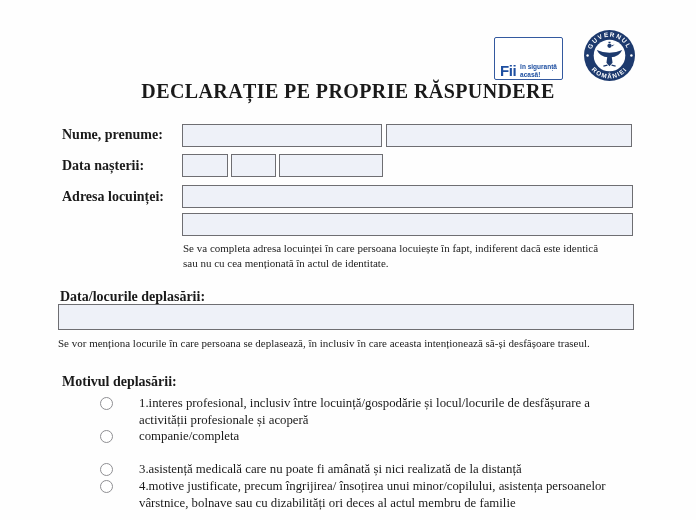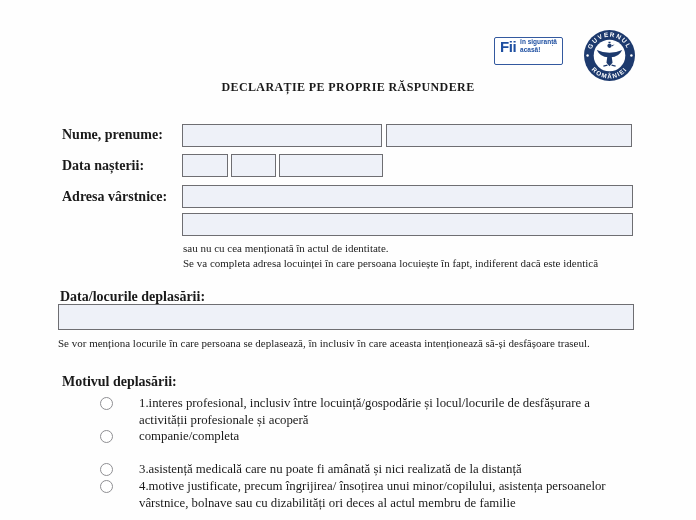--- a/index.html
+++ b/index.html
@@ -1,29 +1,29 @@
 <!DOCTYPE html>
 <html><head>
 <meta charset="utf-8">
 <style>
   html,body{margin:0;padding:0;background:#ffffff;}
   .page{position:relative;width:696px;height:520px;background:#fefefe;overflow:hidden;
         font-family:"Liberation Serif","DejaVu Serif",serif;color:#1a1a1a;}
   
-  .badge{position:absolute;left:494px;top:37px;width:69px;height:28px;background:#fff;
-         border:1px solid #33599f;border-radius:2px;display:flex;align-items:flex-start;
+  .badge{position:absolute;left:494px;top:37px;width:69px;height:43px;background:#fff;
+         border:1px solid #33599f;border-radius:2px;display:flex;align-items:flex-end;
          justify-content:center;gap:4px;box-sizing:border-box;}
   .badge-big{font-family:"Liberation Sans","DejaVu Sans",sans-serif;font-weight:bold;
              font-size:15px;color:#1e4fa1;letter-spacing:-0.5px;}
   .badge-small{font-family:"Liberation Sans","DejaVu Sans",sans-serif;font-size:6.5px;
                line-height:8px;color:#1e4fa1;font-weight:bold;display:flex;flex-direction:column;}
   .seal{position:absolute;left:583px;top:29px;}
   
   .title{position:absolute;top:80px;left:0;width:100%;margin:0;text-align:center;
-         font-size:12px;font-weight:bold;letter-spacing:0.4px;}
+         font-size:20px;font-weight:bold;letter-spacing:0.4px;}
   
   .lbl{position:absolute;font-weight:bold;font-size:14px;white-space:nowrap;}
   .fld{position:absolute;background:#eef1f8;border:1px solid #6e6e72;box-sizing:border-box;
        font-size:13px;padding:0 4px;font-family:inherit;color:#1a1a1a;}
   input.fld{outline:none;}
   .note{position:absolute;font-size:11px;line-height:14.5px;color:#1c1c1c;white-space:nowrap;}
   
   .opt{position:absolute;left:100px;display:flex;align-items:flex-start;gap:26px;}
   .radio{width:13px;height:13px;border:1.5px solid #8f8f93;border-radius:50%;background:#fff;
          box-sizing:border-box;flex:none;margin-top:2px;cursor:pointer;}
@@ -72,27 +72,27 @@
 
   <label class="lbl" style="left:62px;top:127px">Nume, prenume:</label>
   <input class="fld" style="left: 182px; top: 124px; width: 200px; height: 23px;" type="text" value="">
   <input class="fld" style="left: 386px; top: 124px; width: 246px; height: 23px;" type="text" value="">
 
   <label class="lbl" style="left:62px;top:158px">Data nașterii:</label>
   <input class="fld" style="left: 182px; top: 154px; width: 46px; height: 23px;" type="text" value="">
   <input class="fld" style="left: 231px; top: 154px; width: 45px; height: 23px;" type="text" value="">
   <input class="fld" style="left: 279px; top: 154px; width: 104px; height: 23px;" type="text" value="">
 
-  <label class="lbl" style="left:62px;top:189px">Adresa vârstnice:</label>
+  <label class="lbl" style="left:62px;top:189px">Adresa locuinței:</label>
   <input class="fld" style="left: 182px; top: 185px; width: 451px; height: 23px;" type="text" value="">
   <input class="fld" style="left: 182px; top: 213px; width: 451px; height: 23px;" type="text" value="">
 
   <div class="note" style="left:183px;top:241px">
+    <div>Se va completa adresa locuinței în care persoana locuiește în fapt, indiferent dacă este identică</div>
     <div>sau nu cu cea menționată în actul de identitate.</div>
-    <div>Se va completa adresa locuinței în care persoana locuiește în fapt, indiferent dacă este identică</div>
   </div>
 
   <label class="lbl" style="left:60px;top:289px">Data/locurile deplasării:</label>
   <input class="fld" style="left: 58px; top: 304px; width: 576px; height: 26px;" type="text" value="">
   <div class="note" style="left:58px;top:336px">Se vor menționa locurile în care persoana se deplasează, în inclusiv în care aceasta intenționează să-și desfășoare traseul.</div>
 
   <label class="lbl" style="left:62px;top:374px">Motivul deplasării:</label>
 
   <div class="opt" style="top:395px">
     <span class="radio"></span>

